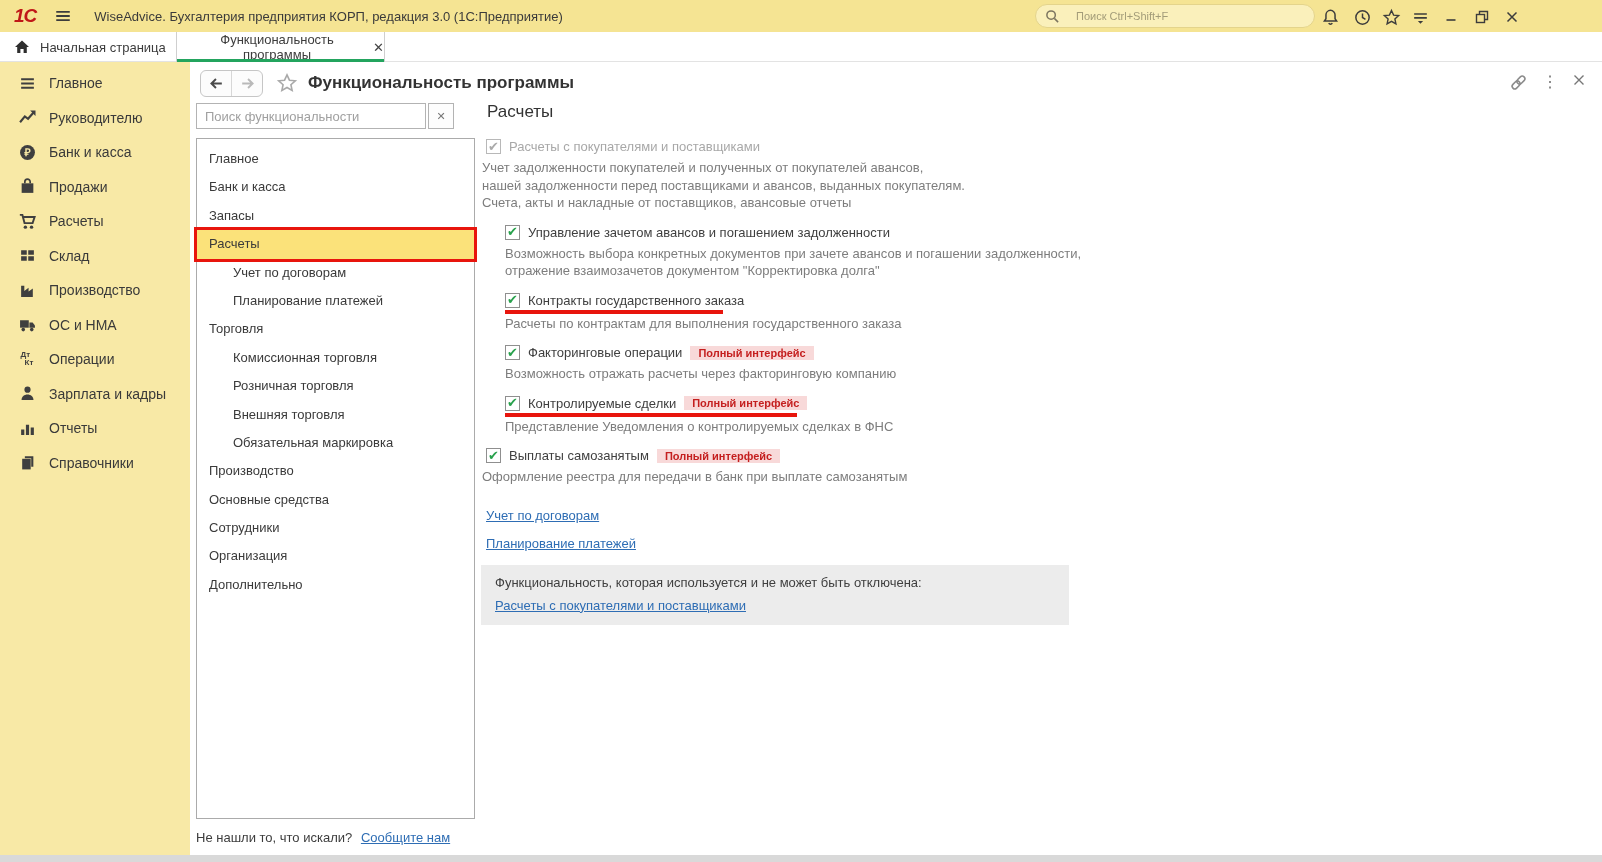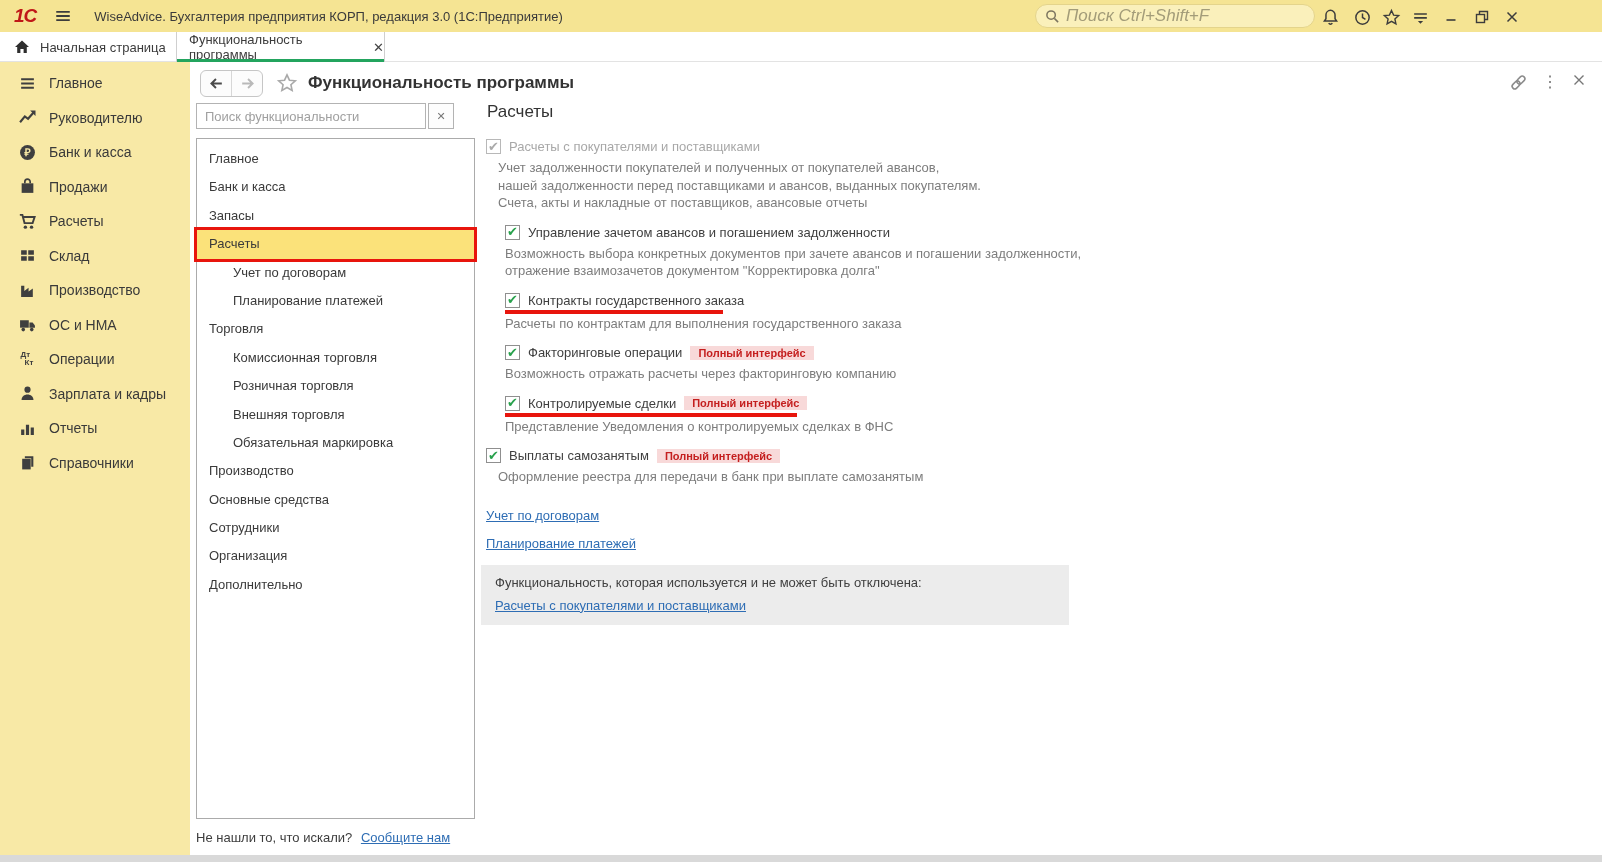--- a/index.html
+++ b/index.html
@@ -11,27 +11,27 @@
   
   .topbar { position:absolute; left:0; top:0; width:1602px; height:32px;
             background:#f5e493; display:flex; align-items:center; }
   .logo { margin-left:14px; font-size:19px; font-weight:bold; font-style:italic;
           color:#c01818; letter-spacing:-1px; }
   .hamburger { margin-left:18px; display:flex; align-items:center; cursor:pointer; }
   .win-title { margin-left:22px; font-size:13px; color:#3a3a3a; }
   .global-search { position:absolute; left:1035px; top:4px; width:280px; height:24px;
             background:#faf0bb; border:1px solid #e4d48b; border-radius:13px;
             display:flex; align-items:center; padding-left:9px; color:#a39c79; }
-  .global-search .ph { margin-left:6px; font-size:17px;font-style:italic; }
+  .global-search .ph { margin-left:16px; font-size:11px; }
   .tb-ico { position:absolute; top:6px; width:22px; height:22px; display:flex;
             align-items:center; justify-content:center; cursor:pointer; color:#3c3c3c; }
   
   .tabbar { position:absolute; left:0; top:32px; width:1602px; height:30px;
             background:#fff; border-bottom:1px solid #e3e3e3; }
-  .tab { position:absolute; top:0; height:30px; display:flex; align-items:center; cursor:pointer; }
+  .tab { position:absolute; top:0; height:30px; display:flex; align-items:center; cursor:pointer;text-align:center; }
   .tab-home { left:0; width:176px; padding-left:14px; }
   .tab-home .lbl { margin-left:10px; }
   .tab-active { left:176px; width:209px; padding-left:12px;
                 border-left:1px solid #cfcfcf; border-right:1px solid #cfcfcf; }
   .tab-active::after { content:""; position:absolute; left:0; bottom:-1px; width:100%;
                 height:4px; background:#23a45e; }
   .tab-close { margin-left:8px; font-size:13px; color:#444; cursor:pointer; }
   
   .sidebar { position:absolute; left:0; top:62px; width:190px; height:793px;
              background:#f8e9a6; padding-top:4px; }
@@ -75,21 +75,21 @@
   .feat-row.disabled .flabel { color:#a8a8a8; }
   .cb { width:15px; height:15px; border:1px solid #8f8f8f; background:#fff; flex:none;
         display:flex; align-items:center; justify-content:center; cursor:pointer; }
   .cb .mark { color:#28a14c; font-size:13px; line-height:1; margin-top:-1px; }
   .feat-row.disabled .cb { border-color:#b8b8b8; }
   .feat-row.disabled .cb .mark { color:#aaa; }
   .badge { background:#f8d9d9; color:#c41f1f; font-weight:bold; font-size:11px;
            padding:1px 8px; white-space:nowrap; }
   .annot::after { content:""; position:absolute; left:0; bottom:-6px; height:4px;
            background:#e8150d; width:var(--uw); }
-  .desc { color:#7d7d7d; line-height:17.5px; margin-left:18px; }
+  .desc { color:#7d7d7d; line-height:17.5px; margin-left:2px; }
   .desc.sub { margin-left:25px; }
   a.blue { color:#2e6db4; text-decoration:underline; cursor:pointer; }
   .links-block { margin:22px 0 0 6px; }
   .links-block div { margin-bottom:13px; }
   .locked-box { margin:14px 0 0 1px; width:588px; background:#ececec; padding:10px 14px 12px; }
   .locked-box .lb-text { color:#3f3f3f; margin-bottom:8px; }
   .main-footer { position:absolute; left:6px; top:768px; font-size:13px; color:#3c3c3c; }
   svg { display:block; }
 </style>
 </head>

